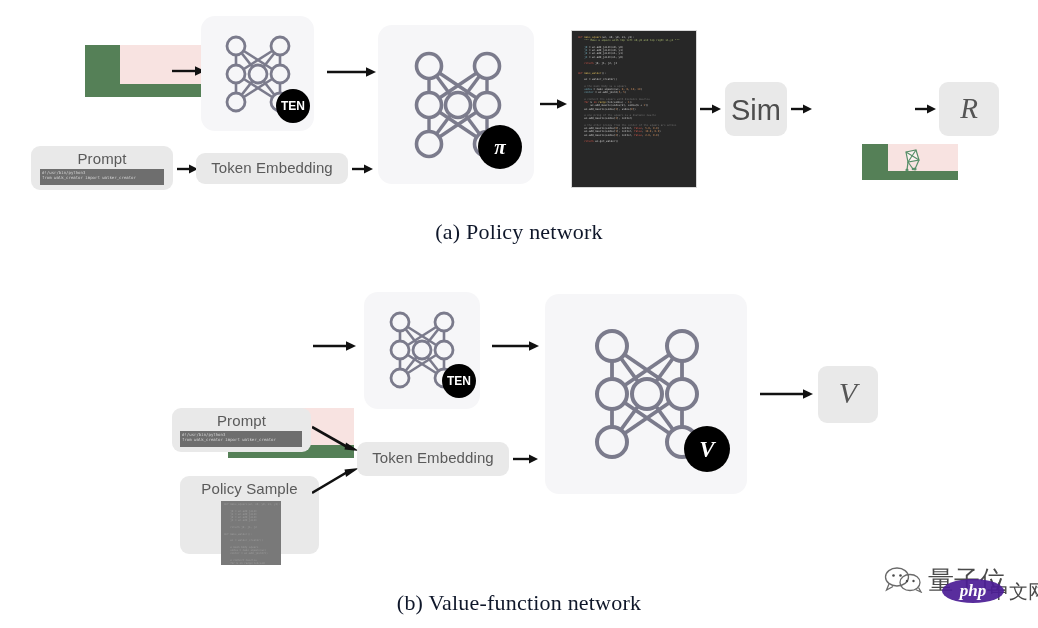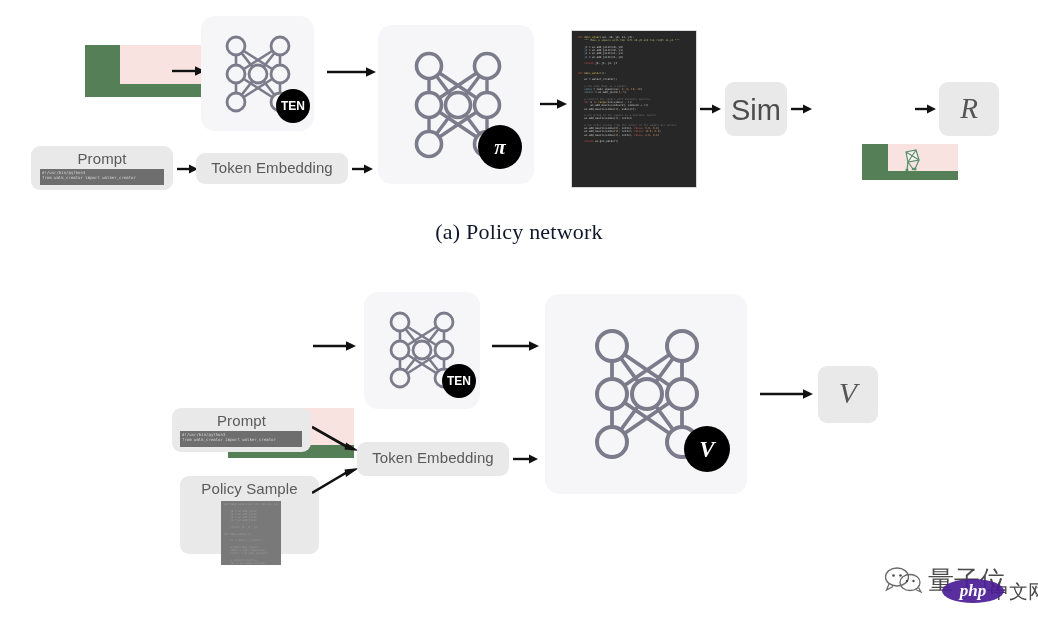--- a/index.html
+++ b/index.html
@@ -462,20 +462,21 @@
 
   <svg class="abs" style="left:760px;top:385px;" width="54" height="18" viewBox="0 0 54 18">
     <line x1="0" y1="9" x2="44" y2="9" stroke="#111" stroke-width="2.4"></line>
     <polygon points="43,4.2 53,9 43,13.8" fill="#111"></polygon>
   </svg>
 
   <div class="abs panel" style="left:818px;top:366px;width:60px;height:57px;">
     <div class="serif-italic" style="position:absolute;left:0;top:10px;width:60px;text-align:center;font-size:30px;">V</div>
   </div>
 
+  <div class="caption abs" style="left:0;top:590px;width:1038px;">(b) Value-function network</div>
 
   <div class="wm" style="left:884px;top:565px;width:150px;height:38px;">
     <svg style="position:absolute;left:0;top:2px;" width="40" height="26" viewBox="0 0 40 26">
       <g fill="none" stroke="#6a6a6a" stroke-width="1.3">
         <ellipse cx="13" cy="10" rx="11.5" ry="9"></ellipse>
         <path d="M5 17 L2.5 23 L9 19.5"></path>
         <ellipse cx="26" cy="15.5" rx="10" ry="8"></ellipse>
         <path d="M34.5 20.5 L37 25 L31.5 22.5"></path>
       </g>
       <g fill="#4a4a4a">

